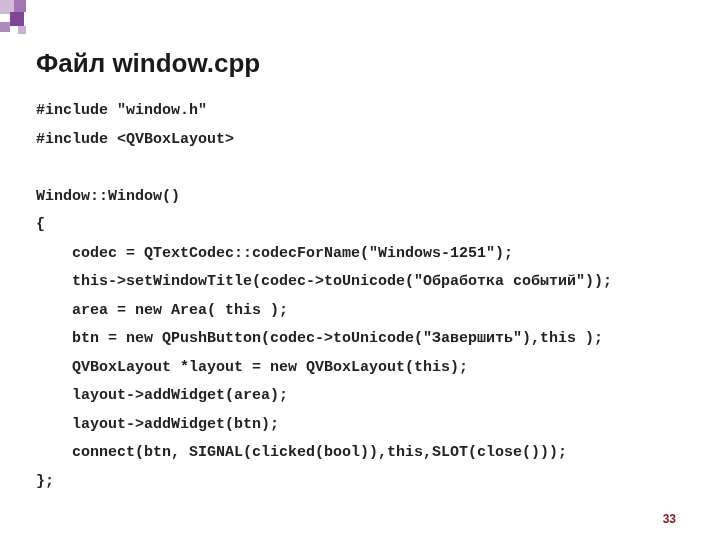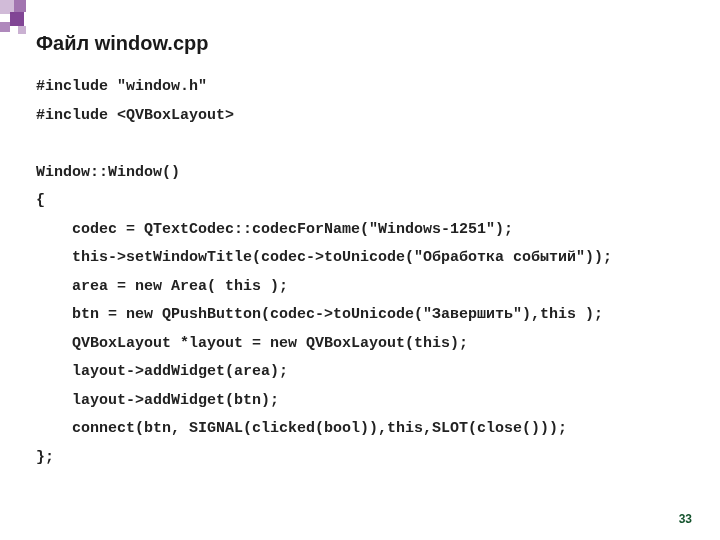--- a/index.html
+++ b/index.html
@@ -24,40 +24,40 @@
   .sq.b { top: 0; left: 14px; width: 12px; height: 12px; opacity: 0.7; }
   .sq.c { top: 12px; left: 10px; width: 14px; height: 14px; opacity: 0.95; }
   .sq.d { top: 22px; left: 0; width: 10px; height: 10px; opacity: 0.6; }
   .sq.e { top: 26px; left: 18px; width: 8px; height: 8px; opacity: 0.4; }
   .slide {
     padding: 32px 30px 0 36px;
   }
   .title {
     font-family: Arial, sans-serif;
     font-weight: bold;
-    font-size: 20px;
+    font-size: 26px;
     color: #1a1a1a;
-    margin: 0 0 18px 0;
+    margin: 16px 0 18px 0;
   }
   .code {
     font-family: "Courier New", monospace;
     font-weight: bold;
     font-size: 15px;
     line-height: 1.9;
     color: #222;
     white-space: pre;
   }
   .pagenum {
     position: absolute;
     bottom: 14px;
-    right: 28px;
+    right: 44px;
     font-family: Arial, sans-serif;
     font-weight: bold;
     font-size: 12px;
-    color: #14532d;
+    color: #7f1d1d;
   }
 </style>
 </head>
 <body>
 
 <div class="corner-deco">
   <div class="sq a"></div>
   <div class="sq b"></div>
   <div class="sq c"></div>
   <div class="sq d"></div>

